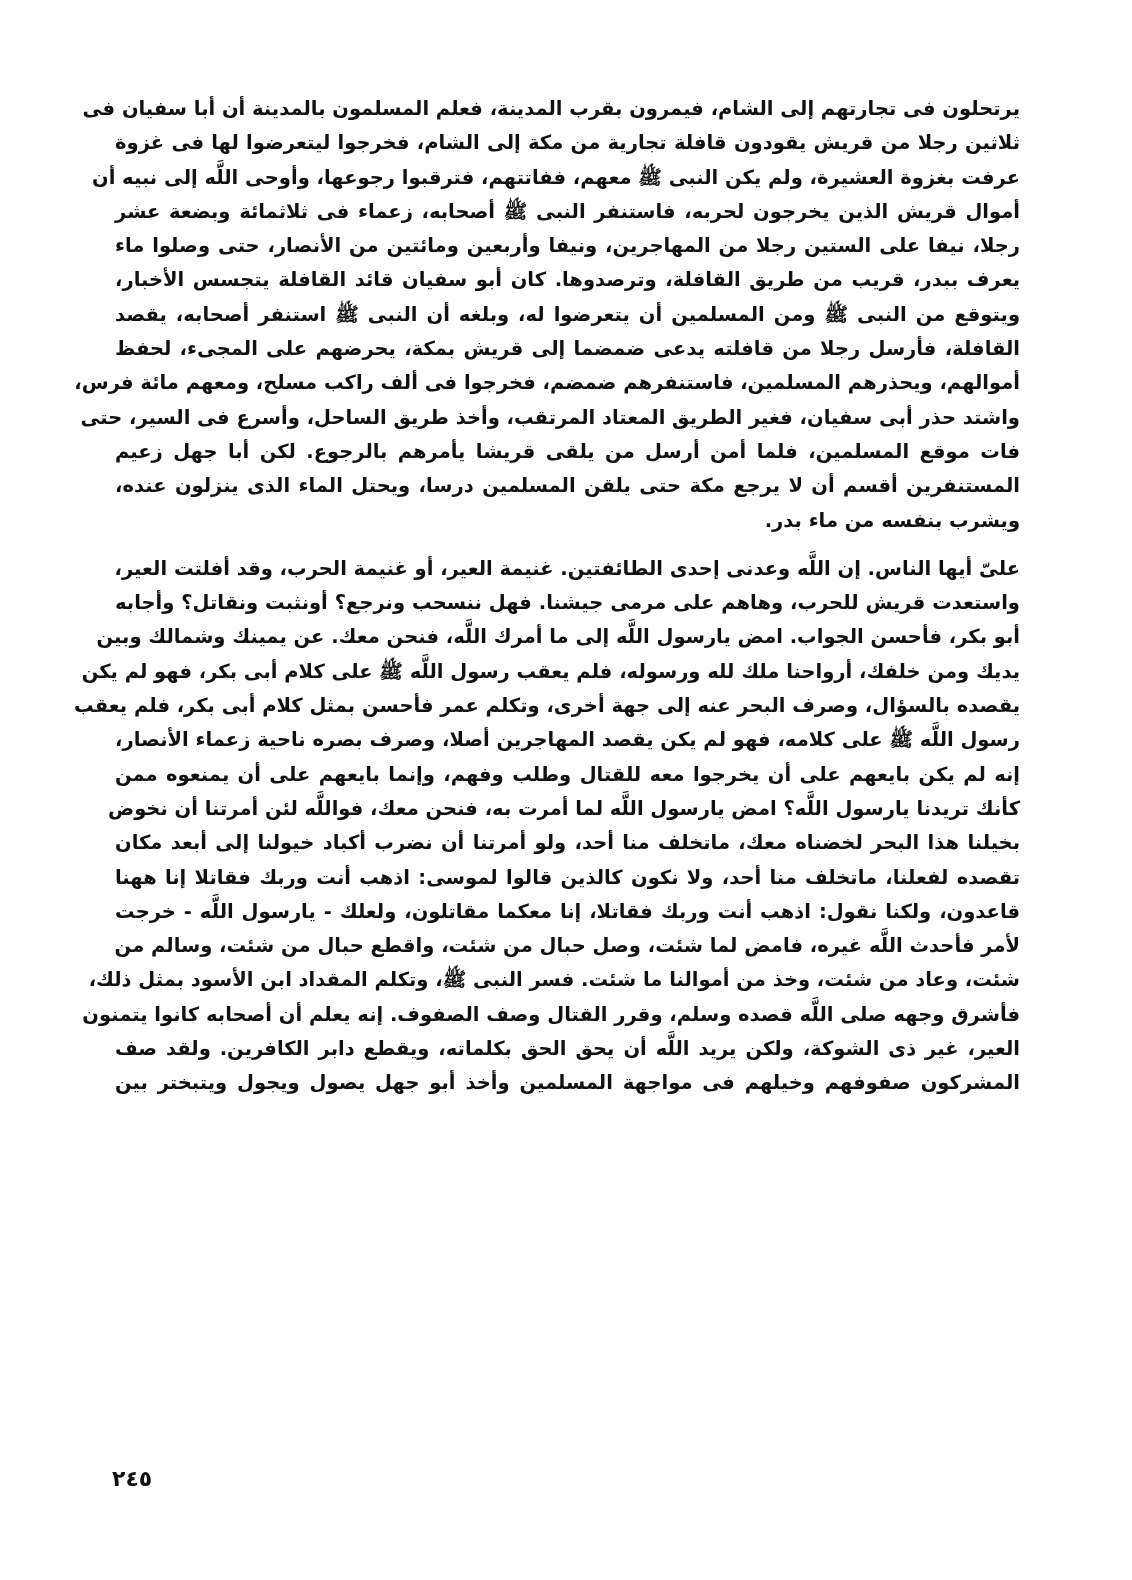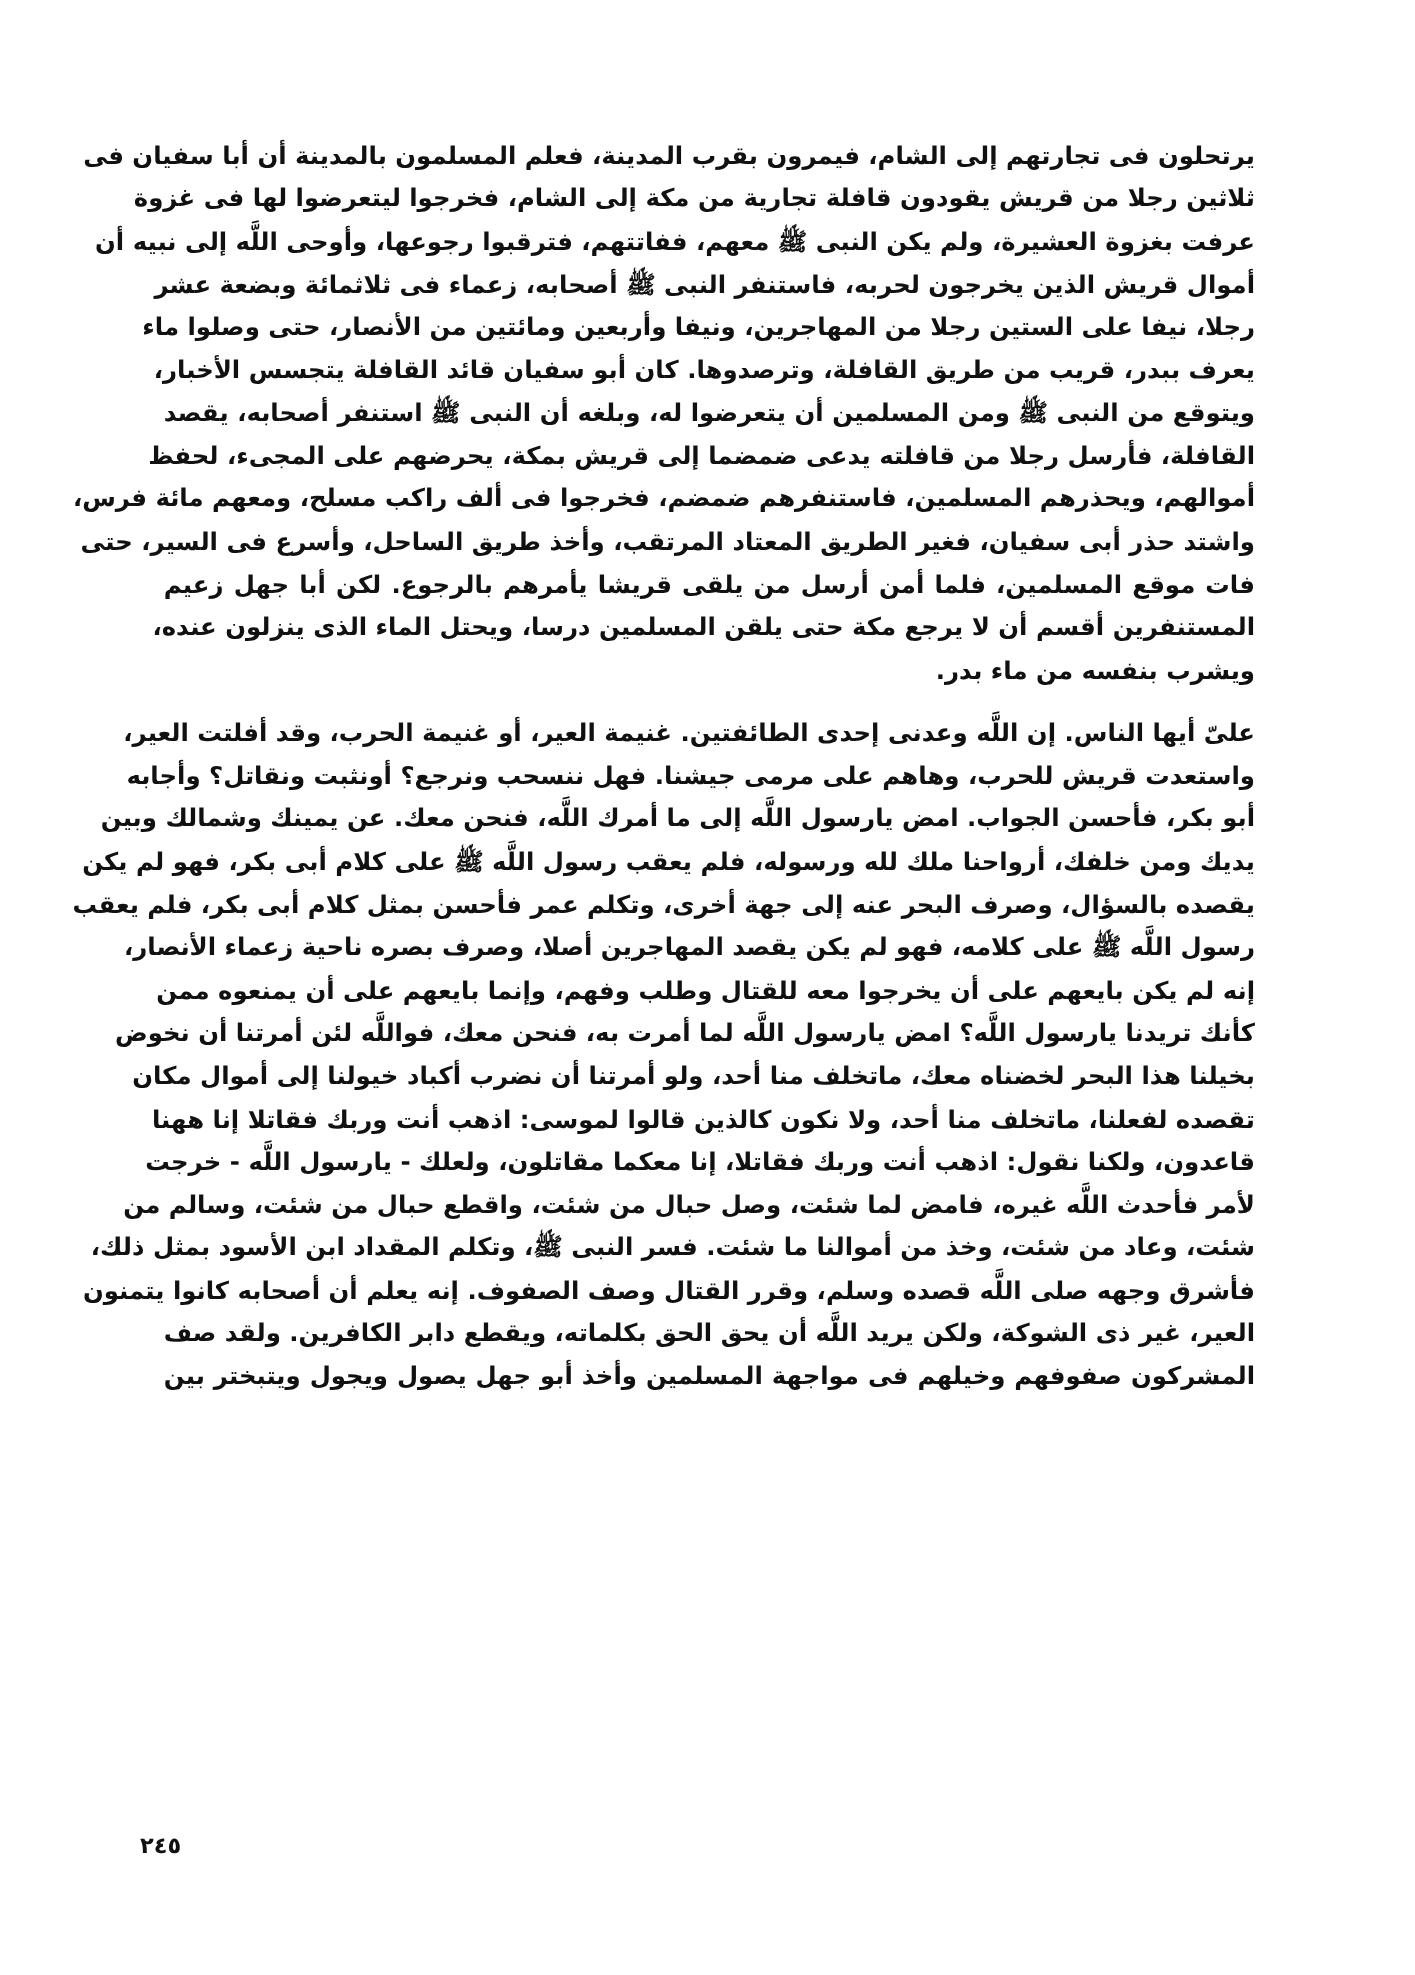--- a/index.html
+++ b/index.html
@@ -16,21 +16,21 @@
       color: #111111;
     }
     .page-body {
       position: absolute;
       left: 115px;
       top: 92px;
       width: 905px;
       direction: rtl;
     }
     .para {
-      margin: 16px;
+      margin: 0;
     }
     .para + .para {
       margin-top: 14px;
     }
     .line {
       display: block;
       height: 34.3px;
       line-height: 34.3px;
       font-size: 19.5px;
       font-weight: bold;
@@ -42,21 +42,21 @@
     .line.last {
       text-align-last: right;
     }
     .para.indent .line.first {
       padding-right: 26px;
     }
     .page-number {
       position: absolute;
       left: 112px;
       top: 1466px;
-      font-size: 18px;
+      font-size: 22px;
       font-weight: bold;
       direction: rtl;
       font-family: "DejaVu Sans", sans-serif;
       letter-spacing: 1px;
     }
   </style>
 </head>
 <body>
 
 <div class="page-body">
@@ -78,21 +78,21 @@
 
   <div class="para indent">
     <span class="line">علىّ أيها الناس. إن اللَّه وعدنى إحدى الطائفتين. غنيمة العير، أو غنيمة الحرب، وقد أفلتت العير،</span>
     <span class="line">واستعدت قريش للحرب، وهاهم على مرمى جيشنا. فهل ننسحب ونرجع؟ أونثبت ونقاتل؟ وأجابه</span>
     <span class="line">أبو بكر، فأحسن الجواب. امض يارسول اللَّه إلى ما أمرك اللَّه، فنحن معك. عن يمينك وشمالك وبين</span>
     <span class="line">يديك ومن خلفك، أرواحنا ملك لله ورسوله، فلم يعقب رسول اللَّه ﷺ على كلام أبى بكر، فهو لم يكن</span>
     <span class="line">يقصده بالسؤال، وصرف البحر عنه إلى جهة أخرى، وتكلم عمر فأحسن بمثل كلام أبى بكر، فلم يعقب</span>
     <span class="line">رسول اللَّه ﷺ على كلامه، فهو لم يكن يقصد المهاجرين أصلا، وصرف بصره ناحية زعماء الأنصار،</span>
     <span class="line">إنه لم يكن بايعهم على أن يخرجوا معه للقتال وطلب وفهم، وإنما بايعهم على أن يمنعوه ممن</span>
     <span class="line">كأنك تريدنا يارسول اللَّه؟ امض يارسول اللَّه لما أمرت به، فنحن معك، فواللَّه لئن أمرتنا أن نخوض</span>
-    <span class="line">بخيلنا هذا البحر لخضناه معك، ماتخلف منا أحد، ولو أمرتنا أن نضرب أكباد خيولنا إلى أموال مكان</span>
+    <span class="line">بخيلنا هذا البحر لخضناه معك، ماتخلف منا أحد، ولو أمرتنا أن نضرب أكباد خيولنا إلى أبعد مكان</span>
     <span class="line">تقصده لفعلنا، ماتخلف منا أحد، ولا نكون كالذين قالوا لموسى: اذهب أنت وربك فقاتلا إنا ههنا</span>
     <span class="line">قاعدون، ولكنا نقول: اذهب أنت وربك فقاتلا، إنا معكما مقاتلون، ولعلك - يارسول اللَّه - خرجت</span>
     <span class="line">لأمر فأحدث اللَّه غيره، فامض لما شئت، وصل حبال من شئت، واقطع حبال من شئت، وسالم من</span>
     <span class="line">شئت، وعاد من شئت، وخذ من أموالنا ما شئت. فسر النبى ﷺ، وتكلم المقداد ابن الأسود بمثل ذلك،</span>
     <span class="line">فأشرق وجهه صلى اللَّه قصده وسلم، وقرر القتال وصف الصفوف. إنه يعلم أن أصحابه كانوا يتمنون</span>
     <span class="line">العير، غير ذى الشوكة، ولكن يريد اللَّه أن يحق الحق بكلماته، ويقطع دابر الكافرين. ولقد صف</span>
     <span class="line">المشركون صفوفهم وخيلهم فى مواجهة المسلمين وأخذ أبو جهل يصول ويجول ويتبختر بين</span>
   </div>
 </div>
 

